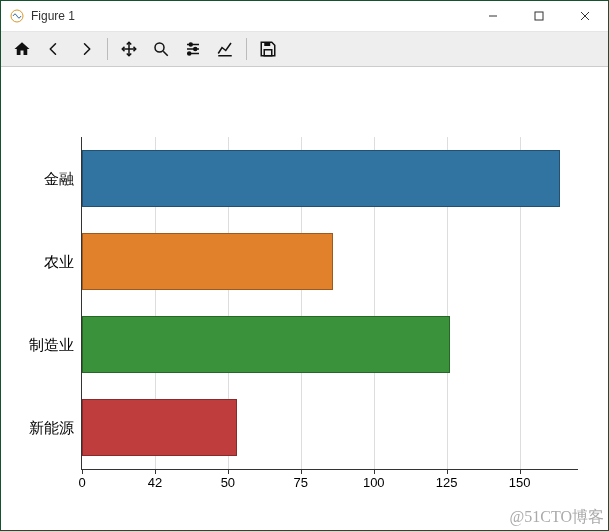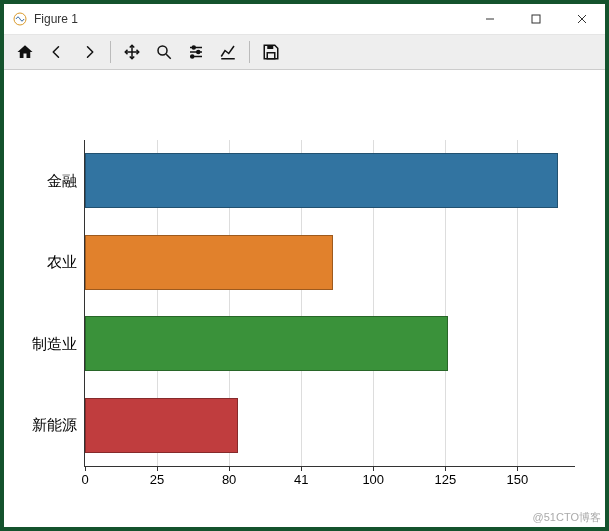--- a/index.html
+++ b/index.html
@@ -9,21 +9,21 @@
     background: #f0f0f0;
     font-size: 13px;
     color: #000;
   }
   .window {
     width: 609px;
     height: 531px;
     background: #fff;
     position: relative;
     box-sizing: border-box;
-    border: 4px solid #14532d;
+    border: 1px solid #14532d;
     display: flex;
     flex-direction: column;
   }
   
   .titlebar {
     height: 30px;
     background: #fff;
     display: flex;
     align-items: center;
     padding-left: 8px;
@@ -131,23 +131,23 @@
   .xminor {
     position: absolute;
     top: 0;
     height: 5px;
     border-left: 1px solid #333;
   }
   .watermark {
     position: absolute;
     right: 4px;
     bottom: 2px;
-    font-size: 11px;
+    font-size: 16px;
     color: #aaa;
-    font-family: Liberation Sans, sans-serif;
+    font-family: Liberation Serif, serif;
   }
 </style>
 </head>
 <body>
 
 <div class="window">
 
   <div class="titlebar">
     <span class="app-icon">
       <svg viewBox="0 0 16 16" width="16" height="16">
@@ -234,27 +234,27 @@
       </svg>
     </div>
   </div>
 
   <div class="figure-area">
     <div class="plot" id="plot">
         <div class="xminor" style="left: 0%; top: 100%;"></div>
         <div class="xtick" style="left: 0%;">0</div>
         <div class="grid-line" style="left: 14.7059%;"></div>
         <div class="xminor" style="left: 14.7059%; top: 100%;"></div>
-        <div class="xtick" style="left: 14.7059%;">25</div>
+        <div class="xtick" style="left: 14.7059%;">42</div>
         <div class="grid-line" style="left: 29.4118%;"></div>
         <div class="xminor" style="left: 29.4118%; top: 100%;"></div>
-        <div class="xtick" style="left: 29.4118%;">80</div>
+        <div class="xtick" style="left: 29.4118%;">50</div>
         <div class="grid-line" style="left: 44.1176%;"></div>
         <div class="xminor" style="left: 44.1176%; top: 100%;"></div>
-        <div class="xtick" style="left: 44.1176%;">41</div>
+        <div class="xtick" style="left: 44.1176%;">75</div>
         <div class="grid-line" style="left: 58.8235%;"></div>
         <div class="xminor" style="left: 58.8235%; top: 100%;"></div>
         <div class="xtick" style="left: 58.8235%;">100</div>
         <div class="grid-line" style="left: 73.5294%;"></div>
         <div class="xminor" style="left: 73.5294%; top: 100%;"></div>
         <div class="xtick" style="left: 73.5294%;">125</div>
         <div class="grid-line" style="left: 88.2353%;"></div>
         <div class="xminor" style="left: 88.2353%; top: 100%;"></div>
         <div class="xtick" style="left: 88.2353%;">150</div>
         <div class="bar" style="top: 4%; height: 17%; width: 96.4706%; background: rgb(50, 116, 161);"></div>

